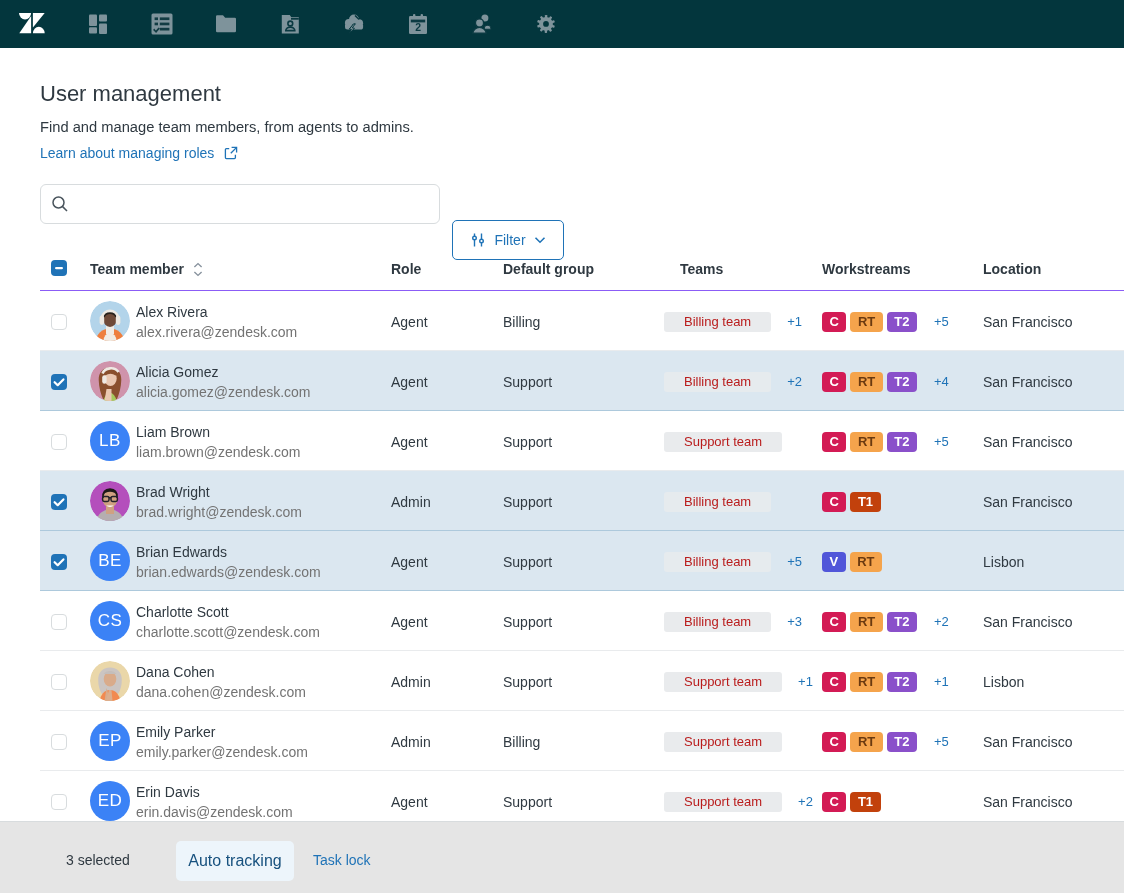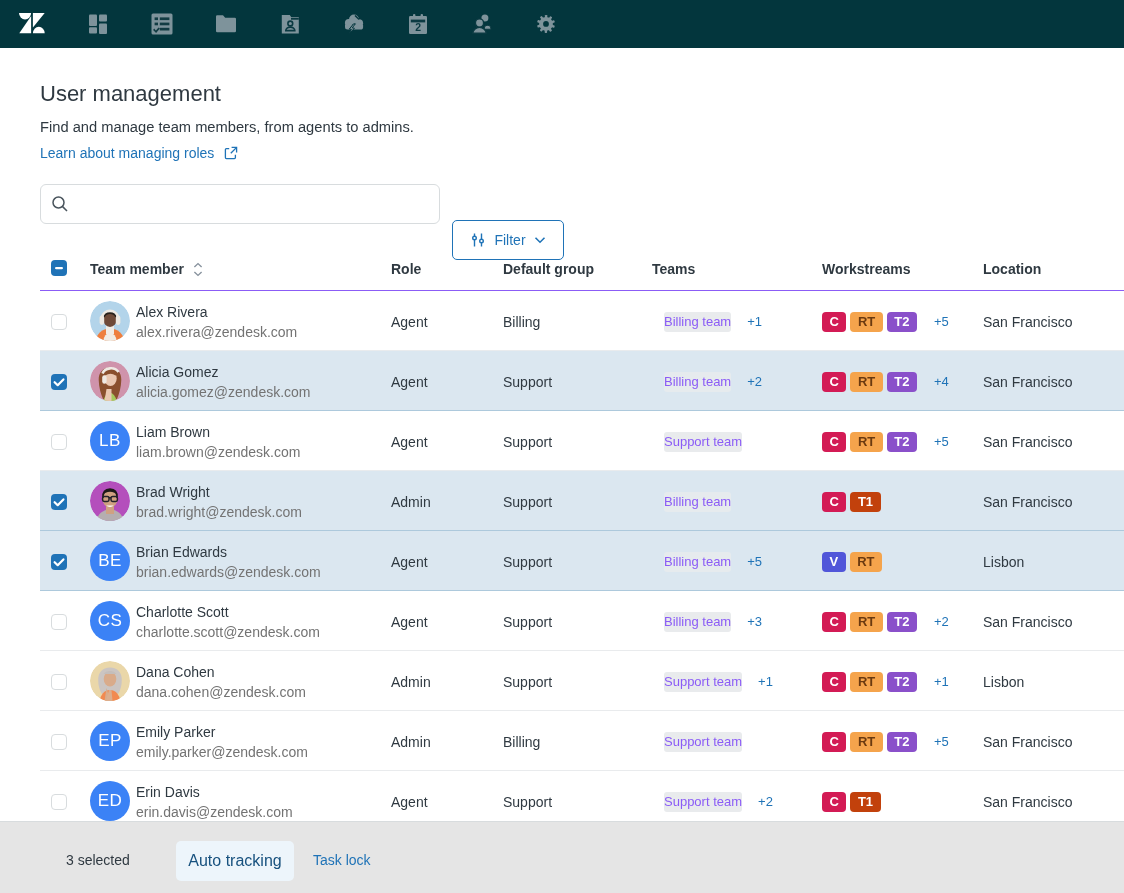--- a/index.html
+++ b/index.html
@@ -27,21 +27,21 @@
 .avatar { position:absolute; left:50px; top:10px; width:40px; height:40px; border-radius:50%; overflow:hidden; }
 .initials { background:#3b82f6; color:#fff; font-size:17px; display:flex; align-items:center; justify-content:center; letter-spacing:.5px; }
 .nameblk { position:absolute; left:96px; top:11px; line-height:20px; }
 .nm { color:#2f3941; }
 .em { color:#737373; }
 .c-role { position:absolute; left:351px; top:21px; line-height:20px; }
 .c-group { position:absolute; left:463px; top:21px; line-height:20px; }
 .c-teams { position:absolute; left:624px; top:21px; white-space:nowrap; }
 .c-ws { position:absolute; left:782px; top:21px; white-space:nowrap; }
 .c-loc { position:absolute; left:943px; top:21px; line-height:20px; }
-.tag { display:inline-block; background:#e9ebed; color:#8b5cf6; font-size:13px; font-weight:400; line-height:20px; padding:0 0; border-radius:3px; }
+.tag { display:inline-block; background:#e9ebed; color:#b91c1c; font-size:13px; font-weight:400; line-height:20px; padding:0 20px; border-radius:3px; }
 .row.sel .tag { background:#e6ebee; }
 .plus { color:#1f73b7; font-size:13px; margin-left:16px; }
 .chip { display:inline-block; height:20px; line-height:20px; padding:0 7.5px; border-radius:4px; font-size:13px; font-weight:700; color:#fff; margin-right:4px; vertical-align:top; }
 .chip.c { background:#d31b55; }
 .chip.rt { background:#f5a44c; color:#6b3a10; }
 .chip.t2 { background:#8a50ca; }
 .chip.t1 { background:#c2410c; }
 .chip.v { background:#5156d9; }
 .wplus { color:#1f73b7; font-size:13px; margin-left:13px; line-height:20px; display:inline-block; }
 .footer { position:absolute; left:0; top:773px; width:1124px; height:72px; background:#e5e5e5; border-top:1px solid #d8dcde; }
@@ -152,21 +152,21 @@
   <div class="thead">
     <span class="cb on" style="position:absolute"><svg width="16" height="16" viewBox="0 0 16 16">
           <rect x="4" y="6.9" width="8" height="2.4" rx="1.2" fill="#fff"></rect>
         </svg></span>
     <span class="hcell" style="left:50px">Team member <svg width="10" height="15" viewBox="0 0 10 15" fill="none" stroke="#87929d" stroke-width="1.4" style="vertical-align:-3px;margin-left:5px">
           <path d="M1.4 5 L5 1.6 L8.6 5"></path>
           <path d="M1.4 10 L5 13.4 L8.6 10"></path>
         </svg></span>
     <span class="hcell" style="left:351px">Role</span>
     <span class="hcell" style="left:463px">Default group</span>
-    <span class="hcell" style="left:612px">Teams</span>
+    <span class="hcell" style="left:640px">Teams</span>
     <span class="hcell" style="left:782px">Workstreams</span>
     <span class="hcell" style="left:943px">Location</span>
   </div>
 
   <div class="row" style="top:243px">
     <span class="cb off"></span>
     <span class="avatar"><svg width="40" height="40" viewBox="0 0 40 40">
           <circle cx="20" cy="20" r="20" fill="#b3d4ea"></circle>
           <path d="M6 40 a14 12.5 0 0 1 28 0 Z" fill="#ee7f3f"></path>
           <path d="M13.5 40 a6.5 8 0 0 1 13 0 Z" fill="#f1ece5"></path>

